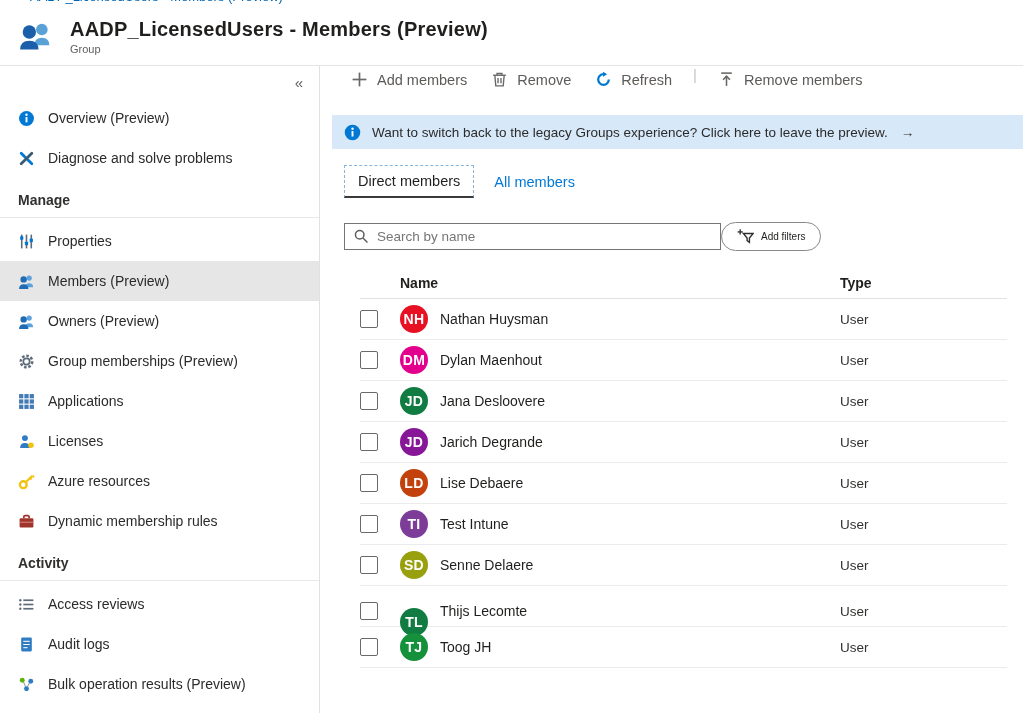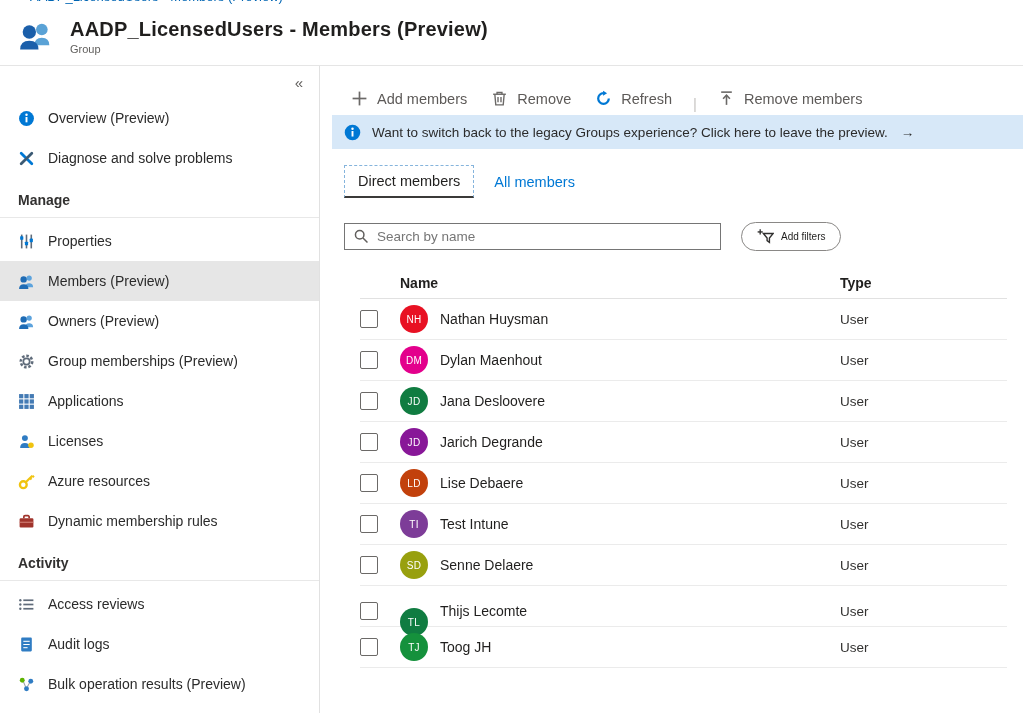--- a/index.html
+++ b/index.html
@@ -24,51 +24,51 @@
   .collapse-btn { text-align:right; padding:8px 16px 0 0; color:#605e5c; font-size:15px; height:32px; cursor:pointer; }
   .nav-item { display:flex; align-items:center; gap:13px; height:40px; padding:0 12px 0 18px;
     font-size:14px; color:#2b2b2b; cursor:pointer; white-space:nowrap; }
   .nav-item.selected { background:#e6e6e6; }
   .nav-heading { font-size:14px; font-weight:700; color:#323130; padding:14px 18px 9px 18px;
     border-bottom:1px solid #e8e8e8; margin-bottom:3px; }
   .icon16 { width:17px; height:17px; flex:none; display:block; }
 
   
   .main { flex:1; overflow:hidden; }
-  .toolbar { display:flex; align-items:flex-end; gap:6px; height:46px; padding-left:22px;
+  .toolbar { display:flex; align-items:flex-start; gap:6px; height:46px; padding-left:22px;
     color:#5d5a58; font-size:14.5px; white-space:nowrap; overflow:hidden; }
   .tb-btn { display:flex; align-items:center; gap:9px; padding:5px 9px; cursor:pointer; }
   .tb-sep { color:#c8c6c4; padding:0 6px; font-size:15px; }
   .icon18 { width:17px; height:17px; flex:none; display:block; }
 
   .banner { display:flex; align-items:center; gap:11px; background:#d7e8f8; height:34px;
     margin:3px 0 0 12px; padding:0 12px; font-size:13.5px; color:#2b2b2b; cursor:pointer; }
   .banner .arrow { margin-left:2px; }
 
   .tabs { display:flex; align-items:center; gap:20px; margin:16px 0 0 24px; }
   .tab { font-size:14.5px; cursor:pointer; }
   .tab.active { color:#201f1e; padding:7px 13px; border:1px dashed #85b4dc; border-bottom:2px solid #3b3a39; }
   .tab.inactive { color:#0078d4; }
 
-  .filter-row { display:flex; align-items:center; gap:20px; margin:24px 0 0 24px; }
+  .filter-row { display:flex; align-items:center; gap:0; margin:24px 0 0 24px; }
   .search-box { display:flex; align-items:center; gap:7px; width:377px; height:27px;
     border:1px solid #757575; padding:0 8px; background:#fff; }
   .search-box input { border:none; outline:none; flex:1; font-size:13.5px; font-family:inherit; color:#323130; }
   .search-box input::placeholder { color:#767676; }
   .filters-btn { display:flex; align-items:center; gap:7px; height:29px; padding:0 15px;
     border:1px solid #8a8886; border-radius:15px; font-size:10px; color:#201f1e; background:#fff; cursor:pointer; }
 
   .members-table { margin:16px 16px 0 40px; }
   .trow { display:grid; grid-template-columns:40px 40px 400px 1fr; align-items:center;
     height:41px; border-bottom:1px solid #ebebeb; }
   .trow.thead { height:32px; border-bottom:1px solid #e1e1e1; }
   .col-name { grid-column:2 / 4; font-size:14px; font-weight:700; color:#201f1e; }
   .col-type { font-size:14px; font-weight:700; color:#201f1e; }
   .cb { width:18px; height:18px; border:1px solid #6b6967; border-radius:2px; background:#fff; cursor:pointer; }
-  .avatar { width:28px; height:28px; border-radius:50%; color:#fff; font-size:10px; font-weight:400;
+  .avatar { width:28px; height:28px; border-radius:50%; color:#fff; font-size:14px; font-weight:700;
     display:flex; align-items:center; justify-content:center; letter-spacing:.3px; }
   .rname { font-size:14px; color:#201f1e; cursor:pointer; }
   .rtype { font-size:13.5px; color:#323130; }
 </style>
 </head>
 <body>
 
 <div>
 
   <div class="top-clip">

